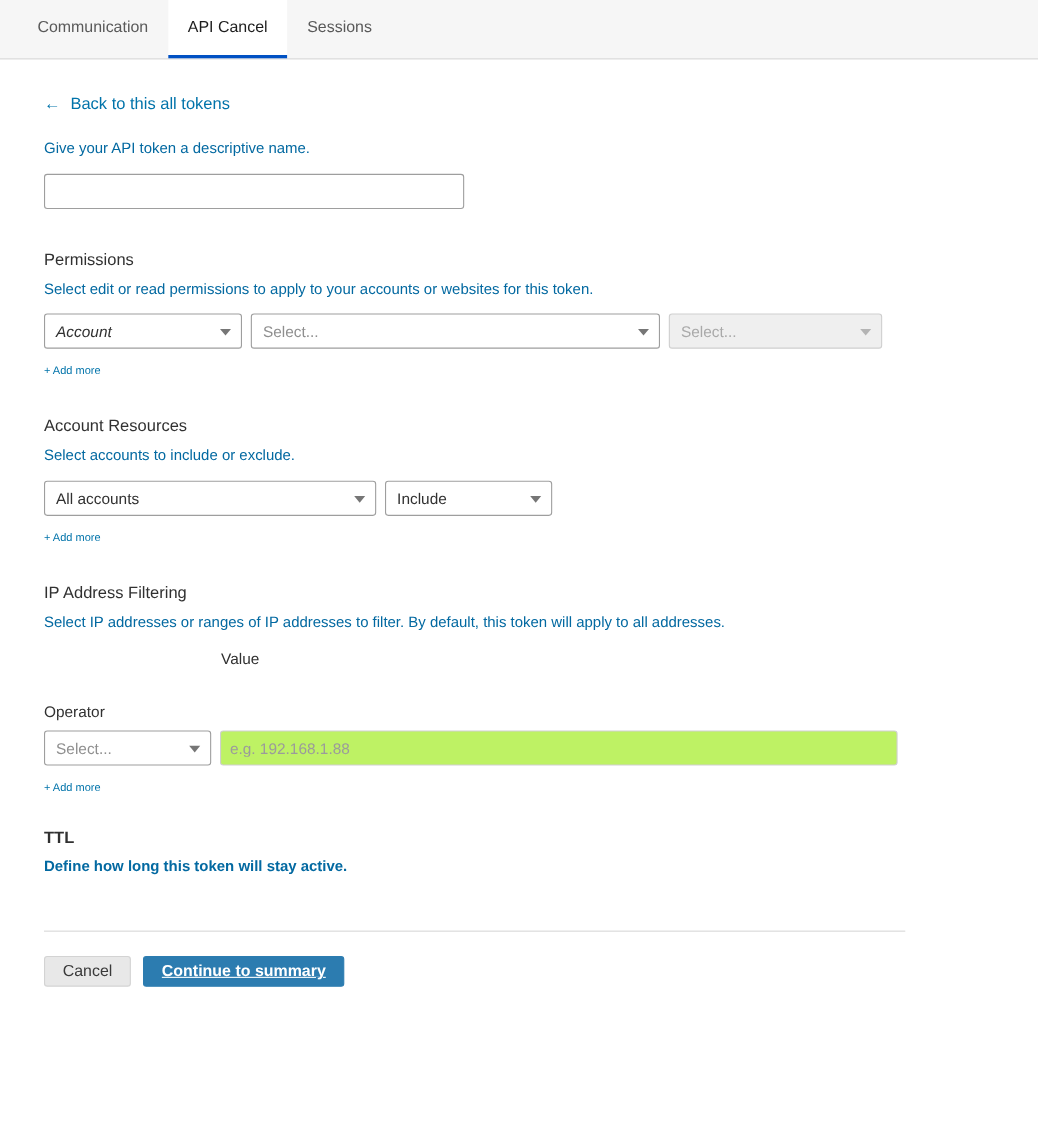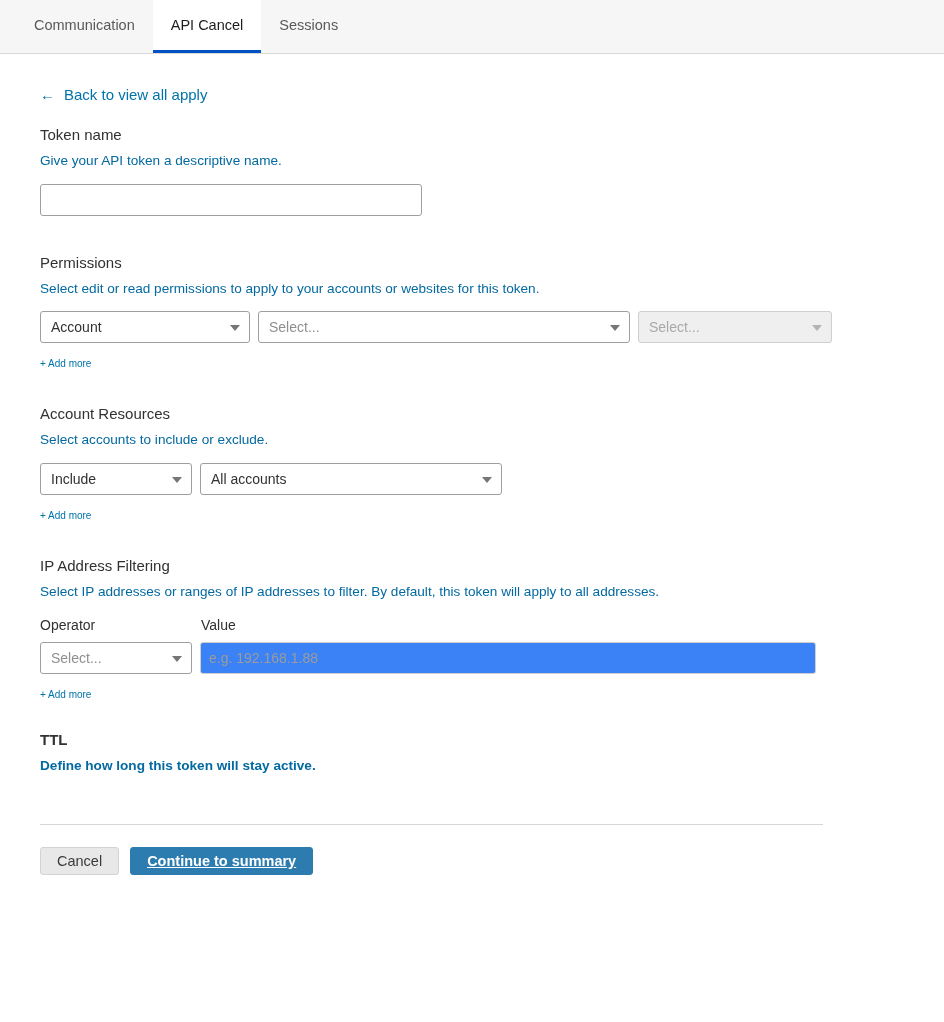--- a/index.html
+++ b/index.html
@@ -131,33 +131,33 @@
     display: inline-flex;
     align-items: center;
     gap: 5px;
     margin-top: 15px;
     color: #0073aa;
     font-size: 10px;
     cursor: pointer;
   }
 
   
-  .w-perm-1 { width: 210px; }
+  .w-perm-1 { width: 180px; font-style: italic; }
   .w-perm-2 { width: 372px; }
   .w-perm-3 { width: 194px; }
   
   .w-res-1 { width: 152px; }
   .w-res-2 { width: 302px; }
   
   .w-ip-1 { width: 152px; }
-  .w-ip-2 { width: 616px; height: 32px; background: #3b82f6; border: 1px solid #cfcfcf; }
+  .w-ip-2 { width: 616px; height: 32px; background: #bef264; border: 1px solid #cfcfcf; }
 
   .sub-labels { display: flex; margin-top: 16px; }
   .sub-label { font-size: 14px; color: #313131; }
-  .sub-label.op { width: 161px; }
+  .sub-label.op { width: 161px; margin-top: 48px; }
 
   
   .ttl-box {
     margin-top: 14px;
     display: inline-flex;
     align-items: center;
     height: 32px;
     border: 1px solid #9e9e9e;
     border-radius: 3px;
     background: #fff;
@@ -203,27 +203,26 @@
   </div>
   <div class="tab">
     <span>Sessions</span>
   </div>
 </div>
 
 <div class="page">
 
   <a class="back-link">
     <span class="arrow">←</span>
-    <span>Back to view all apply</span>
+    <span>Back to this all tokens</span>
   </a>
 
 
   
   <div class="section">
-    <div class="section-label">Token name</div>
     <div class="section-desc">Give your API token a descriptive name.</div>
     <input id="token-name-input" class="text-input" type="text" placeholder="" style="">
   </div>
 
   
   <div class="section" style="margin-top:38px;">
     <div class="section-label">Permissions</div>
     <div class="section-desc">Select edit or read permissions to apply to your accounts or websites for this token.</div>
     <div class="row">
       <div class="select w-perm-1">
@@ -242,26 +241,26 @@
     <div class="add-more">
       <span>+ Add more</span>
     </div>
   </div>
 
   
   <div class="section" style="margin-top:34px;">
     <div class="section-label">Account Resources</div>
     <div class="section-desc">Select accounts to include or exclude.</div>
     <div class="row">
+      <div class="select w-res-2">
+        <span>All accounts</span>
+        <span class="caret"></span>
+      </div>
       <div class="select w-res-1">
         <span>Include</span>
-        <span class="caret"></span>
-      </div>
-      <div class="select w-res-2">
-        <span>All accounts</span>
         <span class="caret"></span>
       </div>
     </div>
     <div class="add-more">
       <span>+ Add more</span>
     </div>
   </div>
 
   
   <div class="section" style="margin-top:34px;">

